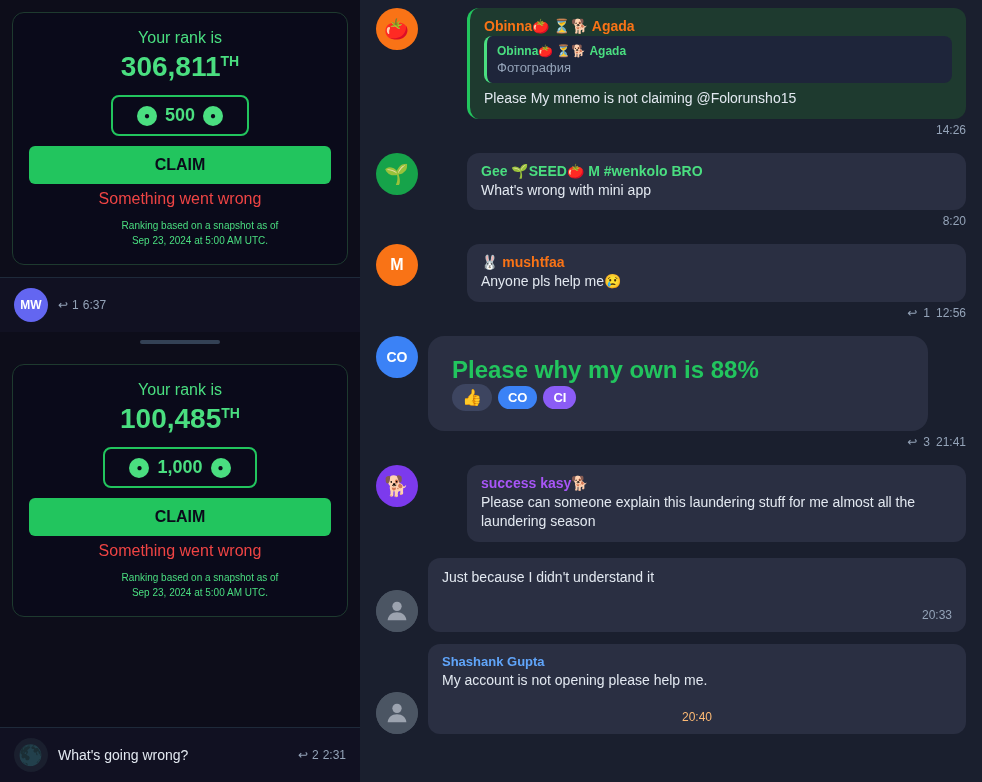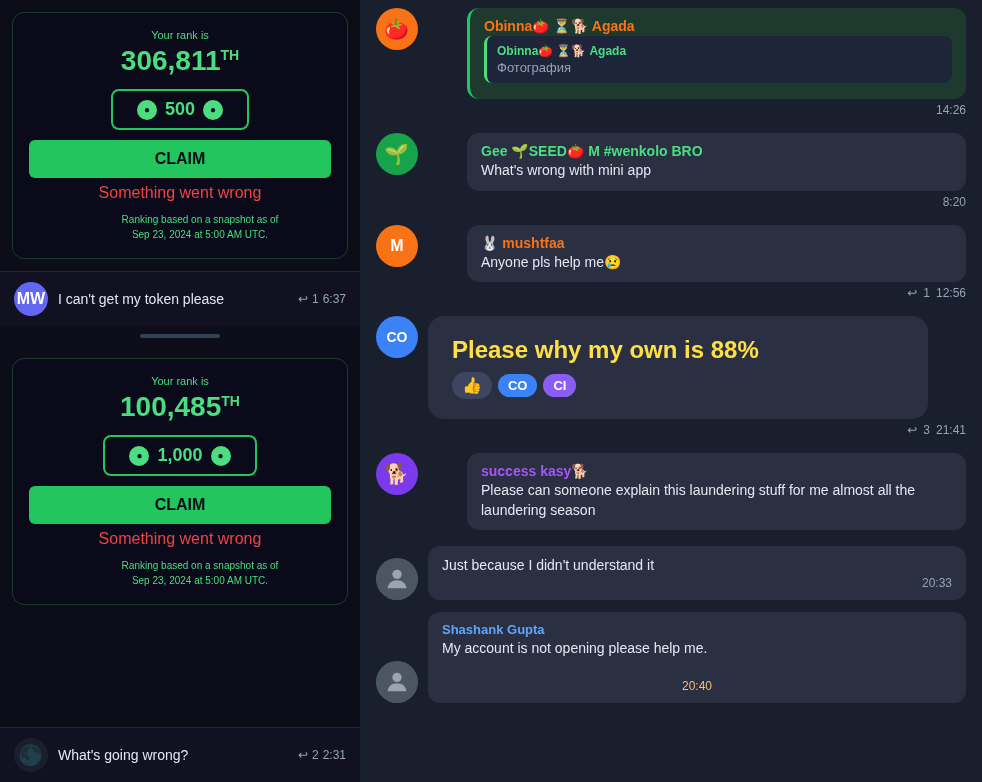--- a/index.html
+++ b/index.html
@@ -28,21 +28,21 @@
       border-radius: 12px;
       margin: 12px;
       padding: 16px;
       display: flex;
       flex-direction: column;
       align-items: center;
     }
 
     .rank-label {
       color: #4ade80;
-      font-size: 11px;
+      font-size: 16px;
       margin-bottom: 4px;
     }
 
     .rank-value {
       color: #4ade80;
       font-size: 28px;
       font-weight: bold;
       margin-bottom: 12px;
     }
 
@@ -119,21 +119,21 @@
 
     .avatar-mw {
       width: 34px;
       height: 34px;
       border-radius: 50%;
       background: #6366f1;
       display: flex;
       align-items: center;
       justify-content: center;
       color: white;
-      font-size: 16px;
+      font-size: 12px;
       font-weight: bold;
       flex-shrink: 0;
     }
 
     .message-text {
       color: #e2e8f0;
       font-size: 14px;
       flex: 1;
     }
 
@@ -249,24 +249,24 @@
     }
 
     .big-text-bubble {
       background: #2a2f42;
       border-radius: 16px;
       padding: 20px 24px;
       max-width: 500px;
     }
 
     .big-text {
-      color: #fde047;
+      color: #22c55e;
       font-size: 24px;
       font-weight: bold;
-      margin-bottom: 8px;
+      margin-bottom: 0;
     }
 
     .reaction-row {
       display: flex;
       gap: 6px;
       align-items: center;
     }
 
     .reaction-badge {
       background: #3d4560;
@@ -355,23 +355,20 @@
     <button class="claim-btn">CLAIM</button>
     <div class="error-text">Something went wrong</div>
     <div class="snapshot-text">
       <span>Ranking based on a snapshot as of</span><br>
       <span>Sep 23, 2024 at 5:00 AM UTC.</span>
     </div>
   </div>
 
   <div class="chat-input-bar">
     <div class="avatar-mw">MW</div>
-    <div style="flex:1">
-      <div class="message-text">I can't get my token please</div>
-    </div>
     <div class="reply-info">
       <span>↩</span>
       <span>1</span>
       <span>6:37</span>
     </div>
   </div>
 
   <div class="divider-line"></div>
 
   <div class="rank-card">
@@ -409,20 +406,21 @@
 
   <div class="msg-item">
     <div class="msg-avatar" style="background:#f97316; font-size:20px;">🍅</div>
     <div class="msg-content">
       <div class="msg-bubble highlight">
         <div class="sender-name orange">Obinna🍅 ⏳🐕 Agada</div>
         <div class="forwarded-msg">
           <div class="fw-sender">Obinna🍅 ⏳🐕 Agada</div>
           <div class="fw-text">Фотография</div>
         </div>
+        <div class="msg-body">Please My mnemo is not claiming @Folorunsho15</div>
       </div>
       <div class="msg-meta">
         <span>14:26</span>
       </div>
     </div>
   </div>
 
   <div class="msg-item">
     <div class="msg-avatar" style="background:#16a34a; font-size:20px;">🌱</div>
     <div class="msg-content">
@@ -484,21 +482,21 @@
     <div class="simple-avatar">
       <div style="width:42px;height:42px;border-radius:50%;overflow:hidden;background:#4b5563;display:flex;align-items:center;justify-content:center;">
         <svg width="28" height="28" viewBox="0 0 24 24" fill="#9ca3af">
             <circle cx="12" cy="8" r="4"></circle>
             <path d="M4 20c0-4 3.6-7 8-7s8 3 8 7"></path>
           </svg>
       </div>
     </div>
     <div class="simple-bubble">
       <div class="msg-body">Just because I didn't understand it</div>
-      <div style="text-align:right;color:#94a3b8;font-size:12px;margin-top:0;">20:33</div>
+      <div style="text-align:right;color:#94a3b8;font-size:12px;margin-top:20px;">20:33</div>
     </div>
   </div>
 
   <div class="simple-msg">
     <div class="simple-avatar">
       <div style="width:42px;height:42px;border-radius:50%;overflow:hidden;background:#4b5563;display:flex;align-items:center;justify-content:center;">
         <svg width="28" height="28" viewBox="0 0 24 24" fill="#9ca3af">
             <circle cx="12" cy="8" r="4"></circle>
             <path d="M4 20c0-4 3.6-7 8-7s8 3 8 7"></path>
           </svg>

